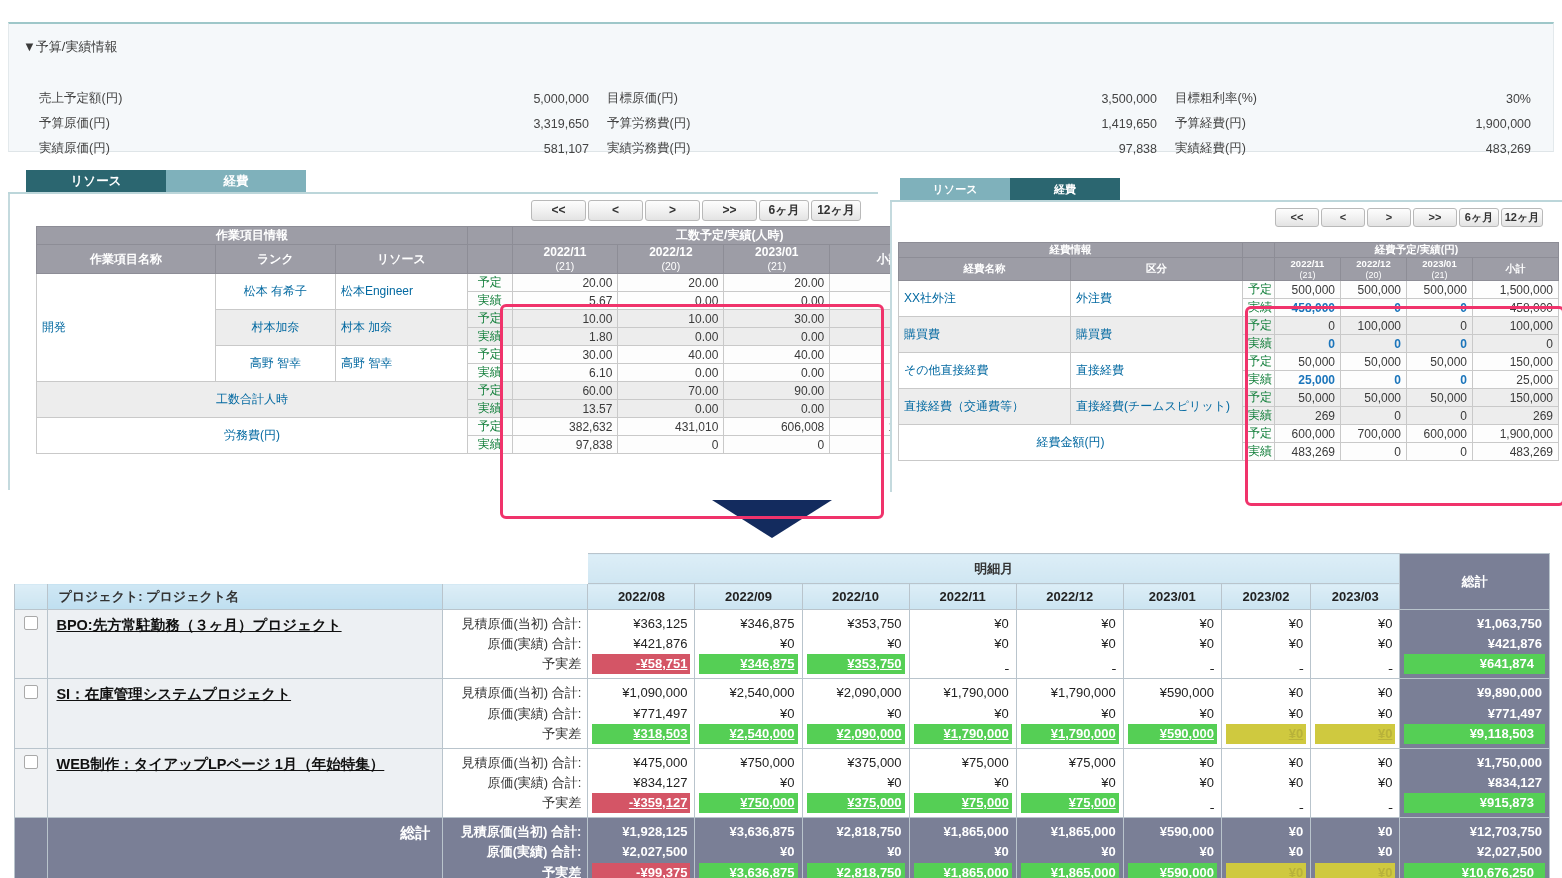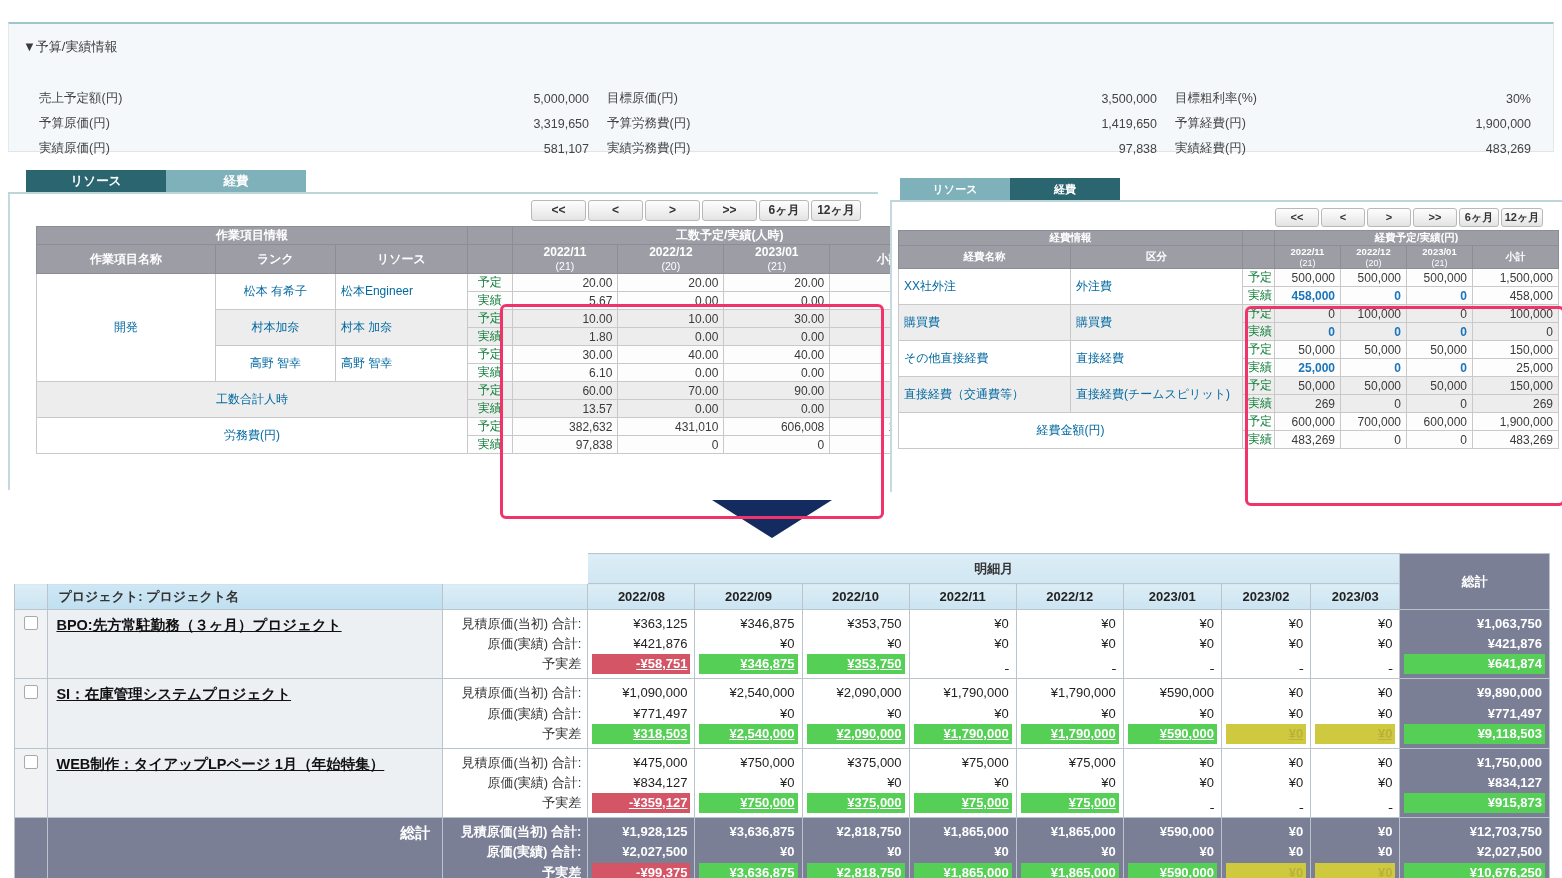--- a/index.html
+++ b/index.html
@@ -169,21 +169,21 @@
   .chip.red{background:#d45566;color:#ffffff;}
   .chip.olive{background:#cdc councillor;}
   .chip.olive{background:#cfc93f;color:#b8b23a;}
   .chip.plain{background:transparent;color:#222;font-weight:normal;}
 
   .total-cell{
     background:#7a7f96;color:#ffffff;text-align:right;
     padding:4px 4px !important;line-height:1.55;font-size:13px;font-weight:bold;
   }
   .total-cell .v{display:block;padding-right:3px;}
-  .total-cell .chip{display:block;padding:0 3px;font-weight:bold;}
+  .total-cell .chip{display:block;padding:0 11px;font-weight:bold;}
 
   tr.grand td{background:#7a7f96;color:#ffffff;}
   tr.grand .metric-cell{background:#7a7f96;color:#ffffff;font-weight:bold;}
   tr.grand .vals-cell{background:#7a7f96;color:#ffffff;font-weight:bold;}
   tr.grand .proj-cell{background:#7a7f96;text-align:right;padding-right:12px !important;}
   tr.grand .grand-label{color:#ffffff;font-weight:bold;font-size:15px;}
   tr.grand .cb-cell{background:#7a7f96;}
 </style>
 </head>
 <body>
@@ -272,21 +272,21 @@
             <th>
               <span>2023/01</span><br>
               <span class="mini">(21)</span>
             </th>
             <th>小計</th>
           </tr>
         </thead>
         <tbody>
 
           <tr>
-            <td rowspan="6" class="rowlabel" style="text-align:center;">開発</td>
+            <td rowspan="6" class="rowlabel" style="text-align:left;">開発</td>
             <td rowspan="2" class="rowlabel">松本 有希子</td>
             <td rowspan="2" class="rowlabel" style="text-align:left;">松本Engineer</td>
             <td class="lbl-pe">予定</td>
             <td class="numcell">20.00</td>
             <td class="numcell">20.00</td>
             <td class="numcell">20.00</td>
             <td class="numcell">60.00</td>
           </tr>
           <tr>
             <td class="lbl-pe">実績</td>
@@ -378,21 +378,21 @@
     <div class="panel-body" style="height:290px;">
       <div class="navbtns" style="left:383px;top:6px;">
         <div class="navbtn" style="width:44px;font-size:11px;line-height:17px;height:19px;">&lt;&lt;</div>
         <div class="navbtn" style="width:44px;font-size:11px;line-height:17px;height:19px;">&lt;</div>
         <div class="navbtn" style="width:44px;font-size:11px;line-height:17px;height:19px;">&gt;</div>
         <div class="navbtn" style="width:44px;font-size:11px;line-height:17px;height:19px;">&gt;&gt;</div>
         <div class="navbtn" style="width:40px;font-size:11px;line-height:17px;height:19px;">6ヶ月</div>
         <div class="navbtn" style="width:42px;font-size:11px;line-height:17px;height:19px;">12ヶ月</div>
       </div>
 
-      <table class="grid" style="position:absolute;left:6px;top:28px;width:660px;font-size:10.5px;">
+      <table class="grid" style="position:absolute;left:6px;top:40px;width:660px;font-size:10.5px;">
         <colgroup>
           <col style="width:172px">
             <col style="width:172px">
           <col style="width:32px">
             <col style="width:66px">
             <col style="width:66px">
             <col style="width:66px">
             <col style="width:86px">
         </colgroup>
         <thead>

